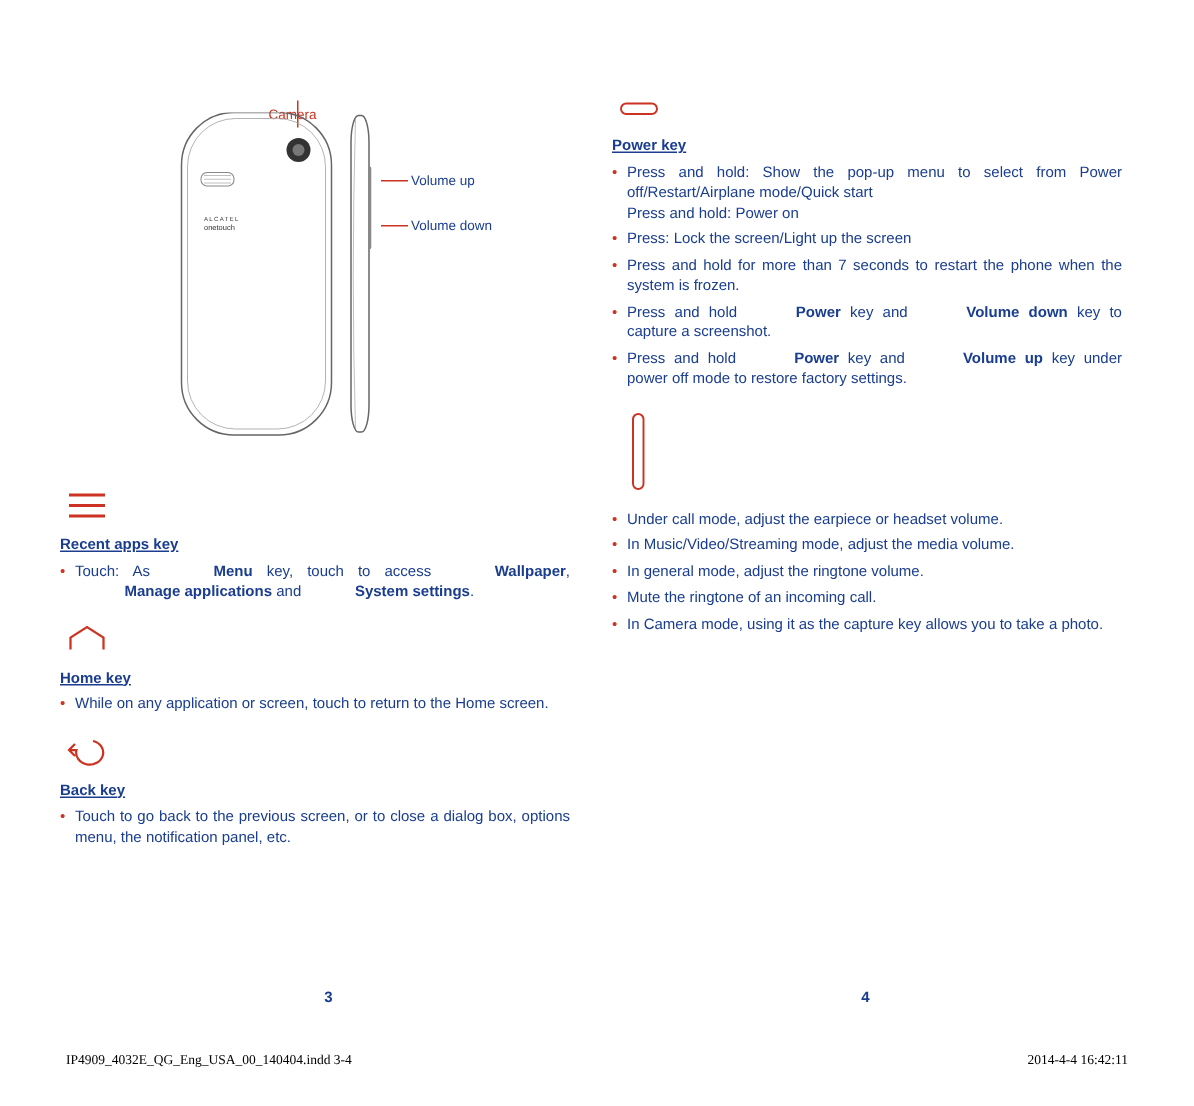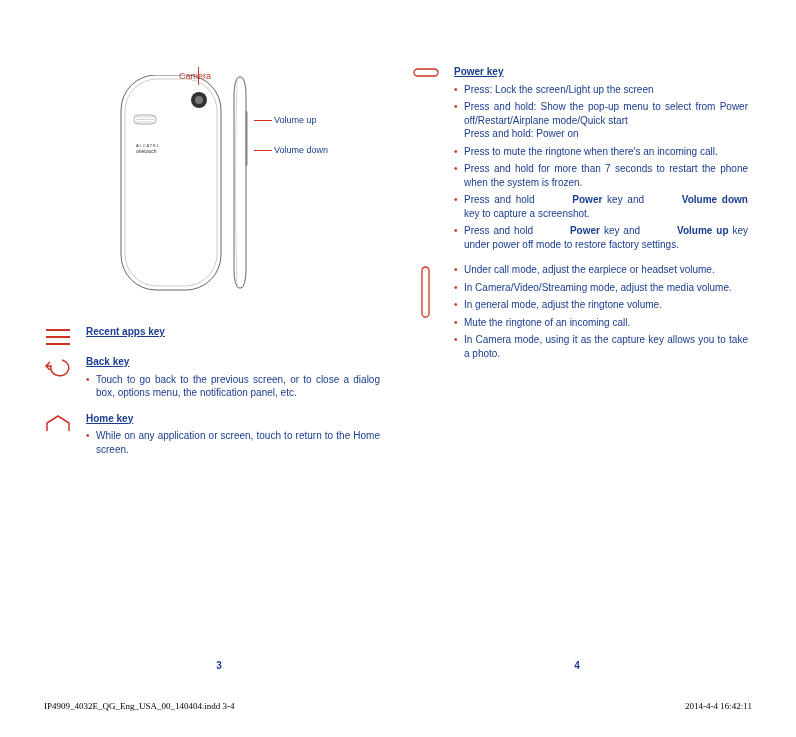--- a/index.html
+++ b/index.html
@@ -24,21 +24,21 @@
 
     .volumeup-label { position: absolute; left: 198px; top: 60px; font-size: 9px; }
     .volumeup-line  { position: absolute; left: 178px; top: 65px; width: 18px; height: 1px; background: #cc3322; }
 
     .volumedown-label { position: absolute; left: 198px; top: 90px; font-size: 9px; }
     .volumedown-line  { position: absolute; left: 178px; top: 95px; width: 18px; height: 1px; background: #cc3322; }
 
     svg.phone-svg { position:absolute; left:40px; top:20px; }
 
     
-    .section { display: flex; gap: 10px; margin-bottom: 8px; }
+    .section { display: flex; gap: 10px; margin-bottom: 8px; flex-direction: column; }
     .section .icon-box { width: 36px; flex-shrink:0; display:flex; justify-content:center; padding-top:2px; }
     .section .content { flex:1; font-size: 10px; text-align: justify; line-height: 1.35; }
     .section .title { font-weight: bold; text-decoration: underline; margin-bottom: 4px; display:block; }
     ul { list-style:none; padding:0; }
     li { position: relative; padding-left: 10px; margin-bottom: 4px; }
     li::before { content:"•"; position:absolute; left:0; top:0; color:#cc3322; }
     b { font-weight: bold; padding-left: 33px; }
 
     .page-numbers { display:flex; justify-content:space-around; font-size:10px; font-weight:bold; }
 
@@ -89,82 +89,82 @@
           <div class="icon-box">
             <svg width="28" height="20">
               <line x1="2" y1="3" x2="26" y2="3" stroke="#cc3322" stroke-width="2"></line>
               <line x1="2" y1="10" x2="26" y2="10" stroke="#cc3322" stroke-width="2"></line>
               <line x1="2" y1="17" x2="26" y2="17" stroke="#cc3322" stroke-width="2"></line>
             </svg>
           </div>
           <div class="content">
             <span class="title">Recent apps key</span>
             <ul>
+              <li>Touch:  As <b>Menu</b> key, touch to access <b>Wallpaper</b>, <b>Manage applications</b> and <b>System settings</b>.</li>
+            </ul>
+          </div>
+        </div>
+        <div class="section">
+          <div class="icon-box">
+            <svg width="28" height="20">
+              <path d="M3 17 L3 9 L14 2 L25 9 L25 17" fill="none" stroke="#cc3322" stroke-width="1.5"></path>
+            </svg>
+          </div>
+          <div class="content">
+            <span class="title">Home key</span>
+            <ul>
+              <li>While on any application or screen,  touch to return to the Home screen.</li>
             </ul>
           </div>
         </div>
         <div class="section">
           <div class="icon-box">
             <svg width="28" height="20">
               <path d="M18 3 A 9 8 0 1 1 7 9 L2 9 M6 5 L2 9 L6 13" fill="none" stroke="#cc3322" stroke-width="1.5"></path>
             </svg>
           </div>
           <div class="content">
             <span class="title">Back key</span>
             <ul>
               <li>Touch to go back to the previous screen, or to close a dialog box, options menu, the notification panel, etc.</li>
-            </ul>
-          </div>
-        </div>
-        <div class="section">
-          <div class="icon-box">
-            <svg width="28" height="20">
-              <path d="M3 17 L3 9 L14 2 L25 9 L25 17" fill="none" stroke="#cc3322" stroke-width="1.5"></path>
-            </svg>
-          </div>
-          <div class="content">
-            <span class="title">Home key</span>
-            <ul>
-              <li>While on any application or screen,  touch to return to the Home screen.</li>
             </ul>
           </div>
         </div>
       </div>
   </div>
 
   <div class="right-page">
     <div id="right-sections">
         <div class="section">
           <div class="icon-box">
             <svg width="28" height="14">
               <rect x="2" y="2" width="24" height="7" rx="3.5" fill="none" stroke="#cc3322" stroke-width="1.3"></rect>
             </svg>
           </div>
           <div class="content">
             <span class="title">Power key</span>
             <ul>
+              <li>Press and hold: Show the pop-up menu to select from Power off/Restart/Airplane mode/Quick start<br>Press and hold: Power on</li>
               <li>Press: Lock the screen/Light up the screen</li>
-              <li>Press and hold: Show the pop-up menu to select from Power off/Restart/Airplane mode/Quick start<br>Press and hold: Power on</li>
-              <li>Press to mute the ringtone when there's an incoming call.</li>
               <li>Press and hold for more than 7 seconds to restart the phone when the system is frozen.</li>
               <li>Press and hold <b>Power</b> key and <b>Volume down</b> key to capture a screenshot.</li>
               <li>Press and hold <b>Power</b> key and <b>Volume up</b> key under power off mode to restore factory settings.</li>
             </ul>
           </div>
         </div>
         <div class="section">
           <div class="icon-box">
             <svg width="14" height="56">
               <rect x="3" y="2" width="7" height="50" rx="3.5" fill="none" stroke="#cc3322" stroke-width="1.3"></rect>
             </svg>
           </div>
           <div class="content">
             <ul>
               <li>Under call mode, adjust the earpiece or headset volume.</li>
-              <li>In Camera/Video/Streaming mode, adjust the media volume.</li>
+              <li>In Music/Video/Streaming mode, adjust the media volume.</li>
               <li>In general mode, adjust the ringtone volume.</li>
               <li>Mute the ringtone of an incoming call.</li>
               <li>In Camera mode, using it as the capture key allows you to take a photo.</li>
             </ul>
           </div>
         </div>
       </div>
   </div>
 </div>
 

